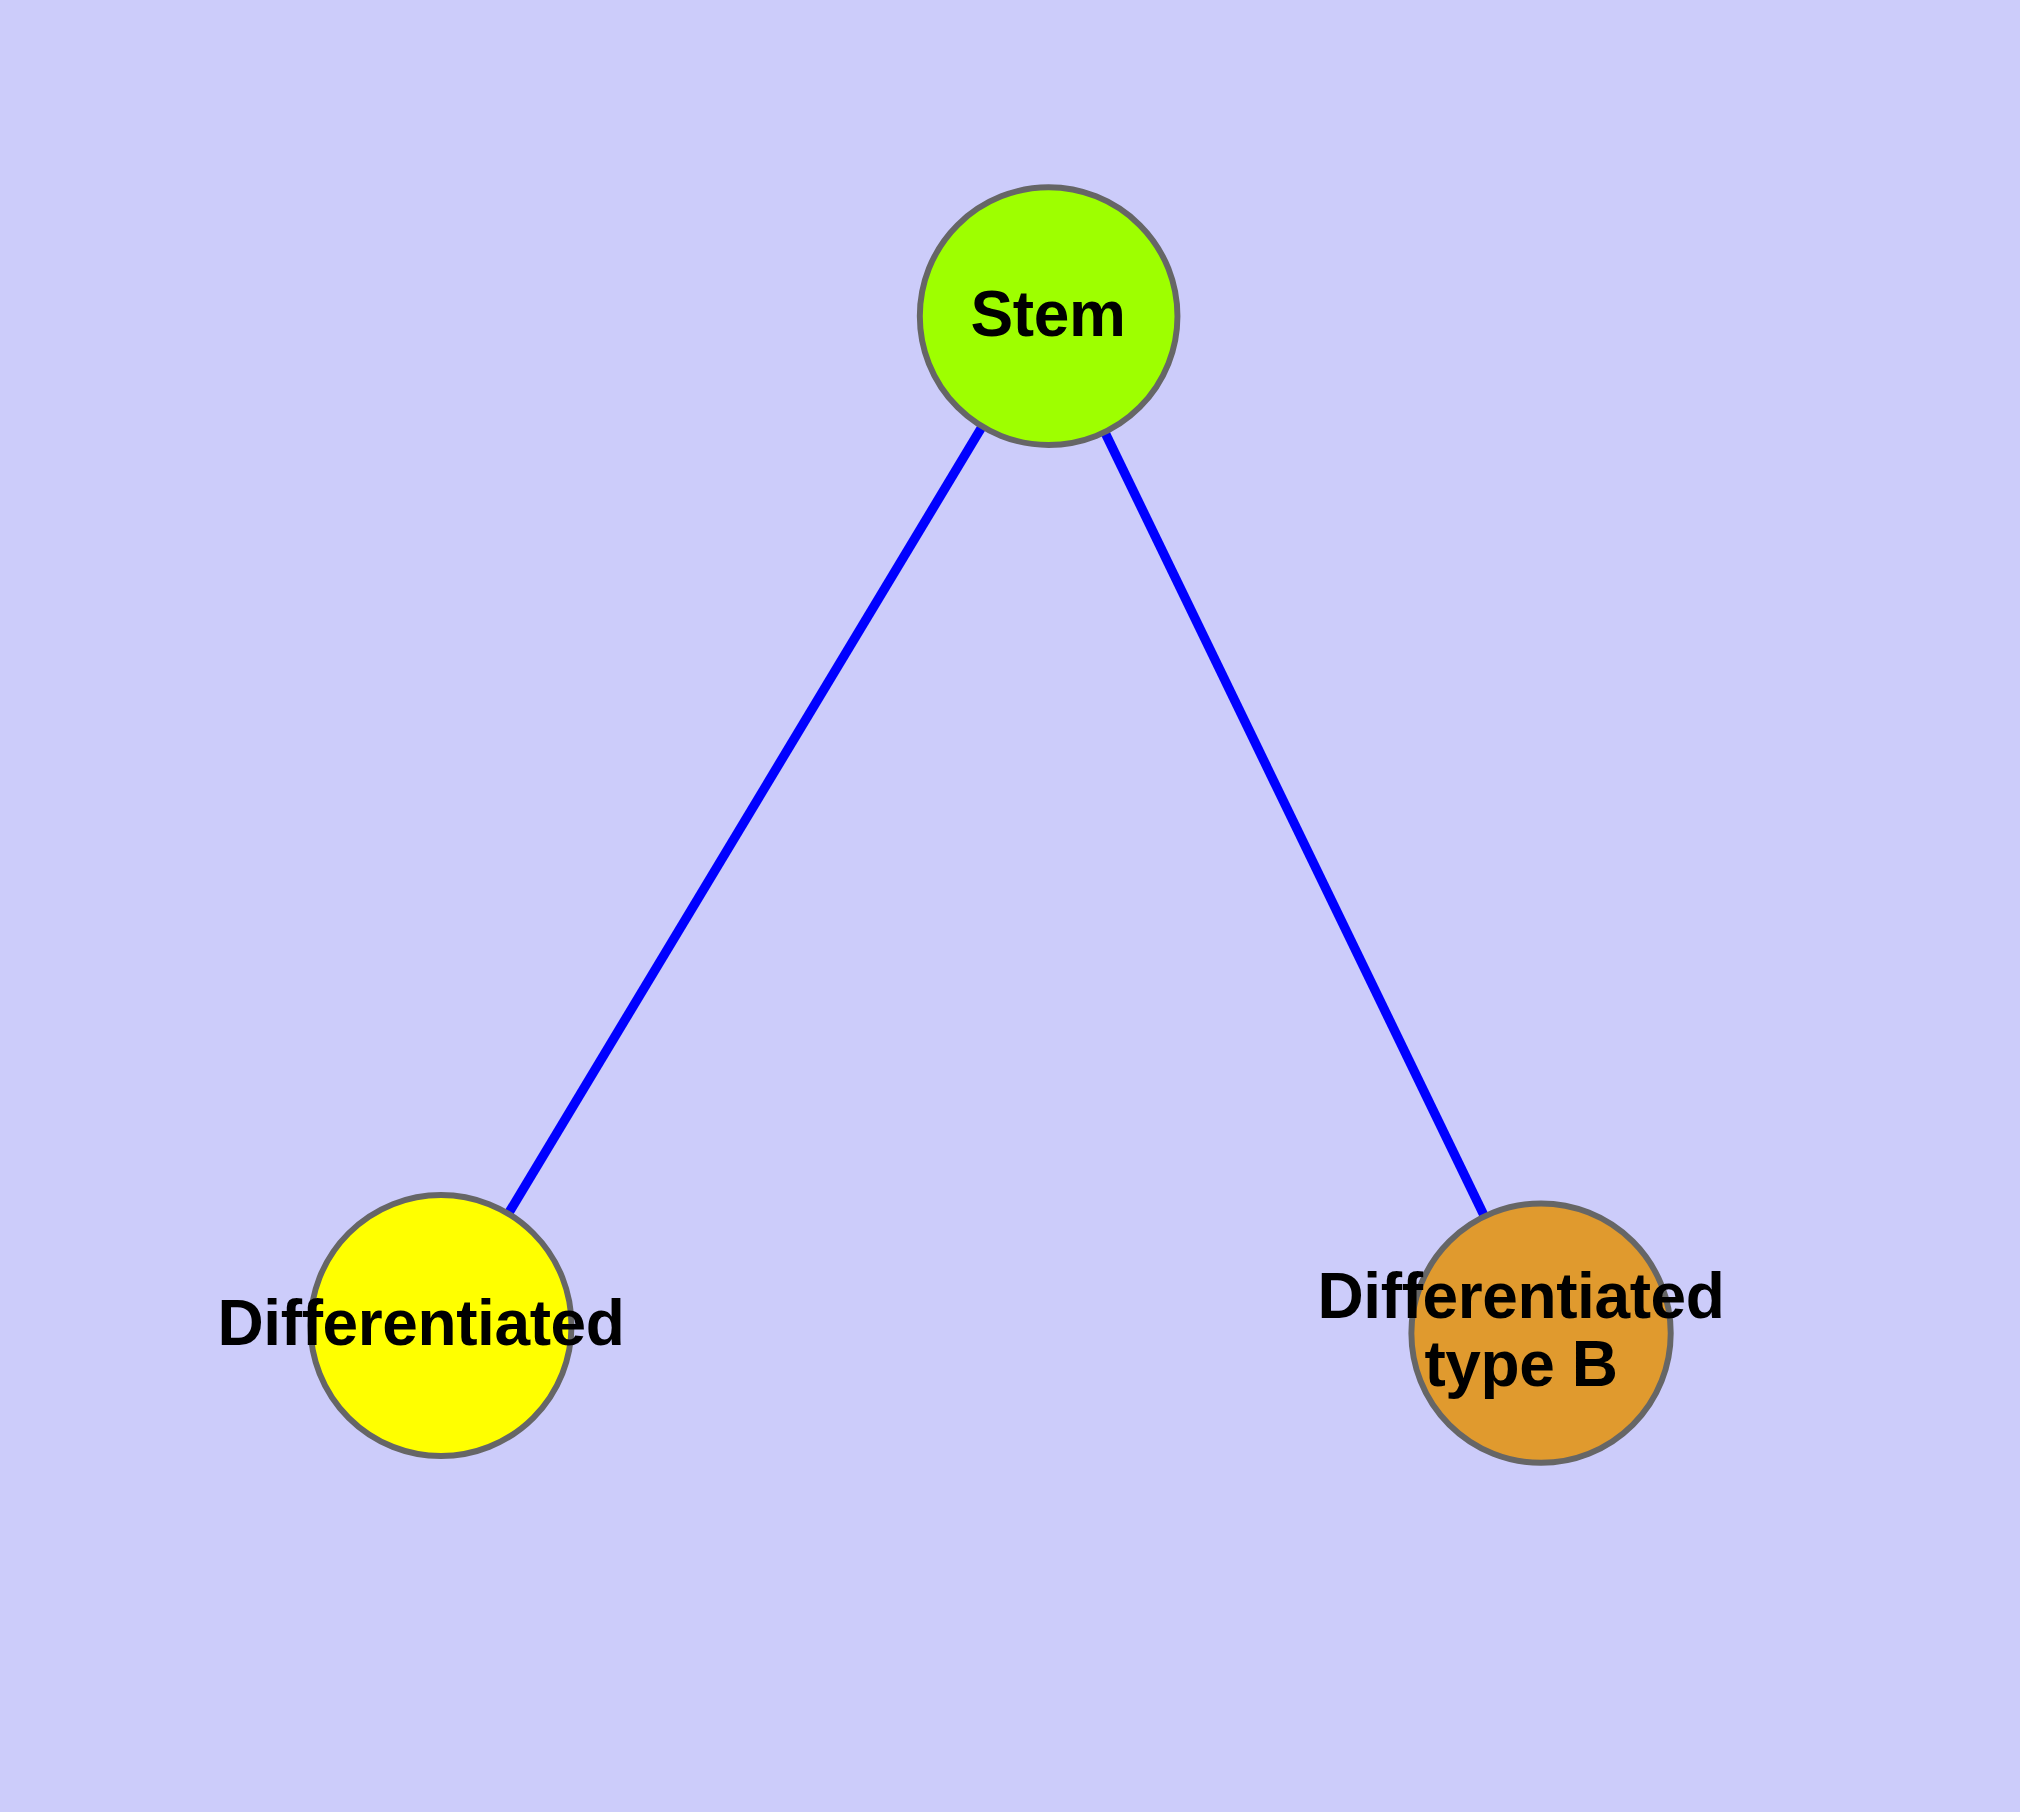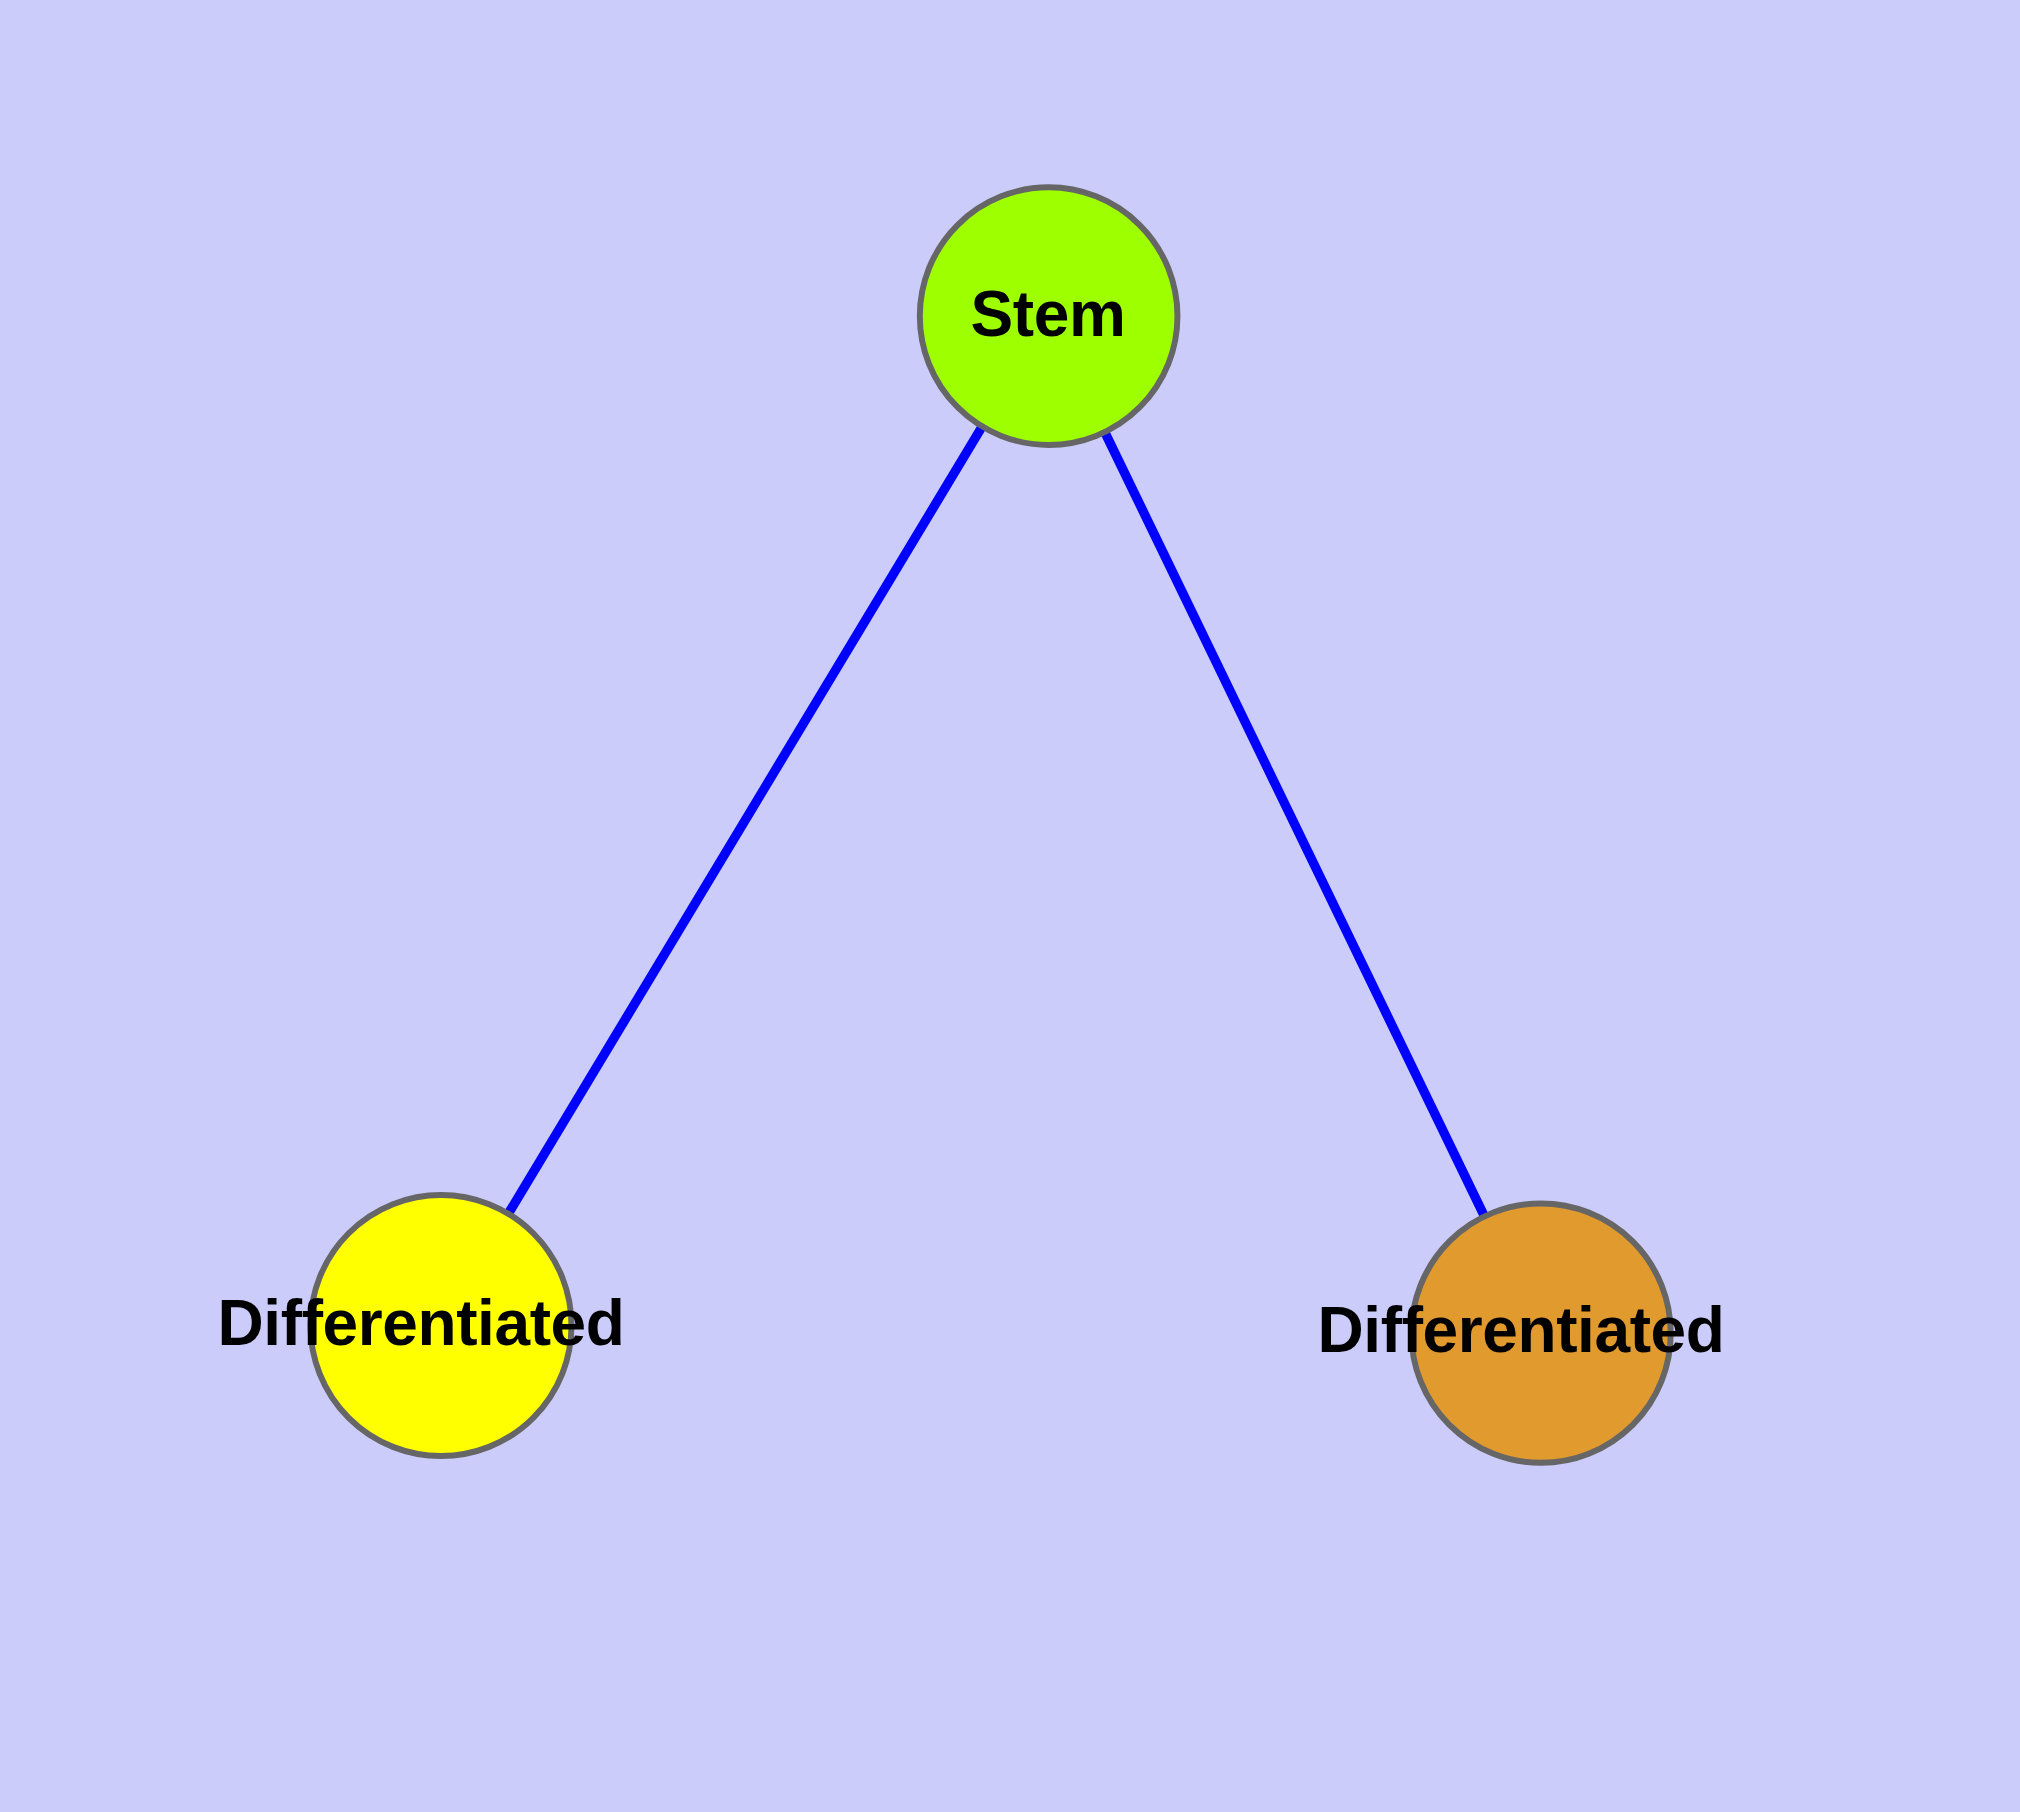--- a/index.html
+++ b/index.html
@@ -89,16 +89,17 @@
   <div class="node-label" id="label-stem" style="color: rgb(0, 0, 0);">
     <span class="label-line">Stem</span>
   </div>
 
   <div class="node-label" id="label-diffA" style="color: rgb(0, 0, 0);">
     <span class="label-line">Differentiated</span>
   </div>
 
   <div class="node-label" id="label-diffB" style="color: rgb(0, 0, 0);">
     <span class="label-line">Differentiated</span>
+    <span class="label-line">type B</span>
   </div>
 
 </div>
 
 
 </body></html>

